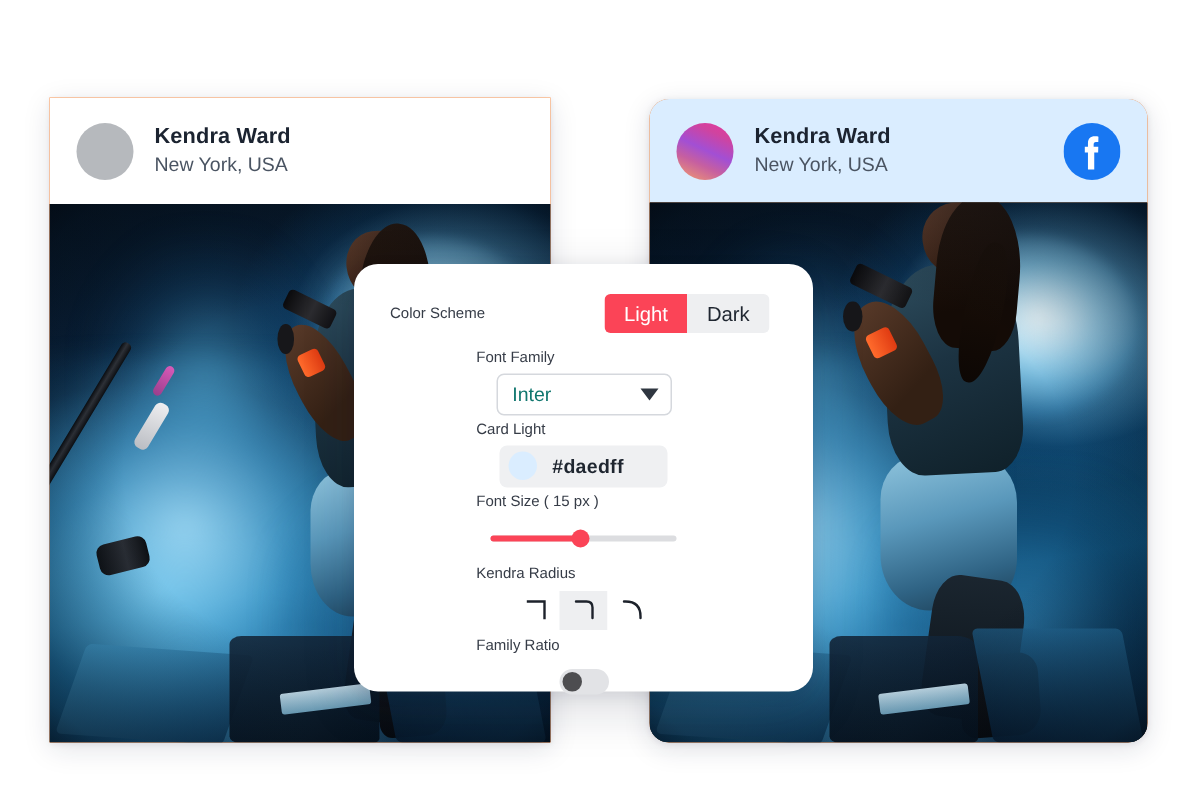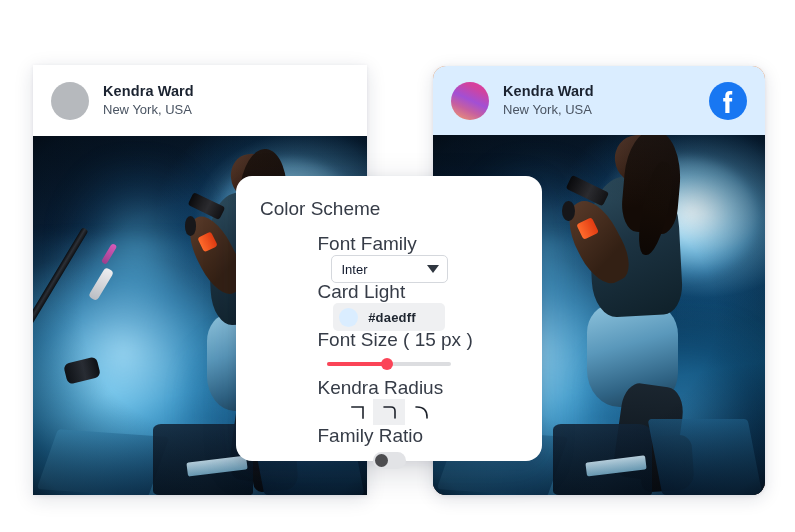--- a/index.html
+++ b/index.html
@@ -272,21 +272,21 @@
 
   .setting-row {
     display: flex;
     align-items: center;
     height: 48px;
   }
   .setting-row + .setting-row { margin-top: 0px; flex-direction: column; }
   .settings-panel .setting-row:first-child { margin-top: 9px; }
 
   .setting-label {
-    font-size: 19px;
+    font-size: 10px;
     color: #363c47;
     white-space: nowrap;
     flex: 0 0 auto;
     width: 143px;
   }
 
   .setting-control { flex: 1 1 auto; display: flex; align-items: center; }
 
   
   .segmented {
@@ -313,21 +313,21 @@
     width: 117px;
     height: 28px;
     border: 1px solid #d5d8dd;
     border-radius: 5px;
     display: flex;
     align-items: center;
     padding: 0 8px 0 10px;
     background: #fff;
     cursor: pointer;
   }
-  .select-value { font-size: 13px; color: #0f172a; flex: 1 1 auto; }
+  .select-value { font-size: 13px; color: #0f766e; flex: 1 1 auto; }
   .caret {
     width: 0; height: 0;
     border-left: 6px solid transparent;
     border-right: 6px solid transparent;
     border-top: 8px solid #2f3640;
   }
 
   
   .color-pill {
     display: inline-flex;
@@ -497,20 +497,26 @@
         </div>
         <div class="ph-vign"></div>
       </div>
     </div>
   </div>
 
   <div class="settings-panel">
 
     <div class="setting-row">
       <div class="setting-label">Color Scheme</div>
+      <div class="setting-control">
+        <div class="segmented">
+          <button class="seg-btn active">Light</button>
+          <button class="seg-btn">Dark</button>
+        </div>
+      </div>
     </div>
 
     <div class="setting-row">
       <div class="setting-label">Font Family</div>
       <div class="setting-control">
         <div class="select-box">
           <span class="select-value">Inter</span>
           <span class="caret"></span>
         </div>
       </div>

